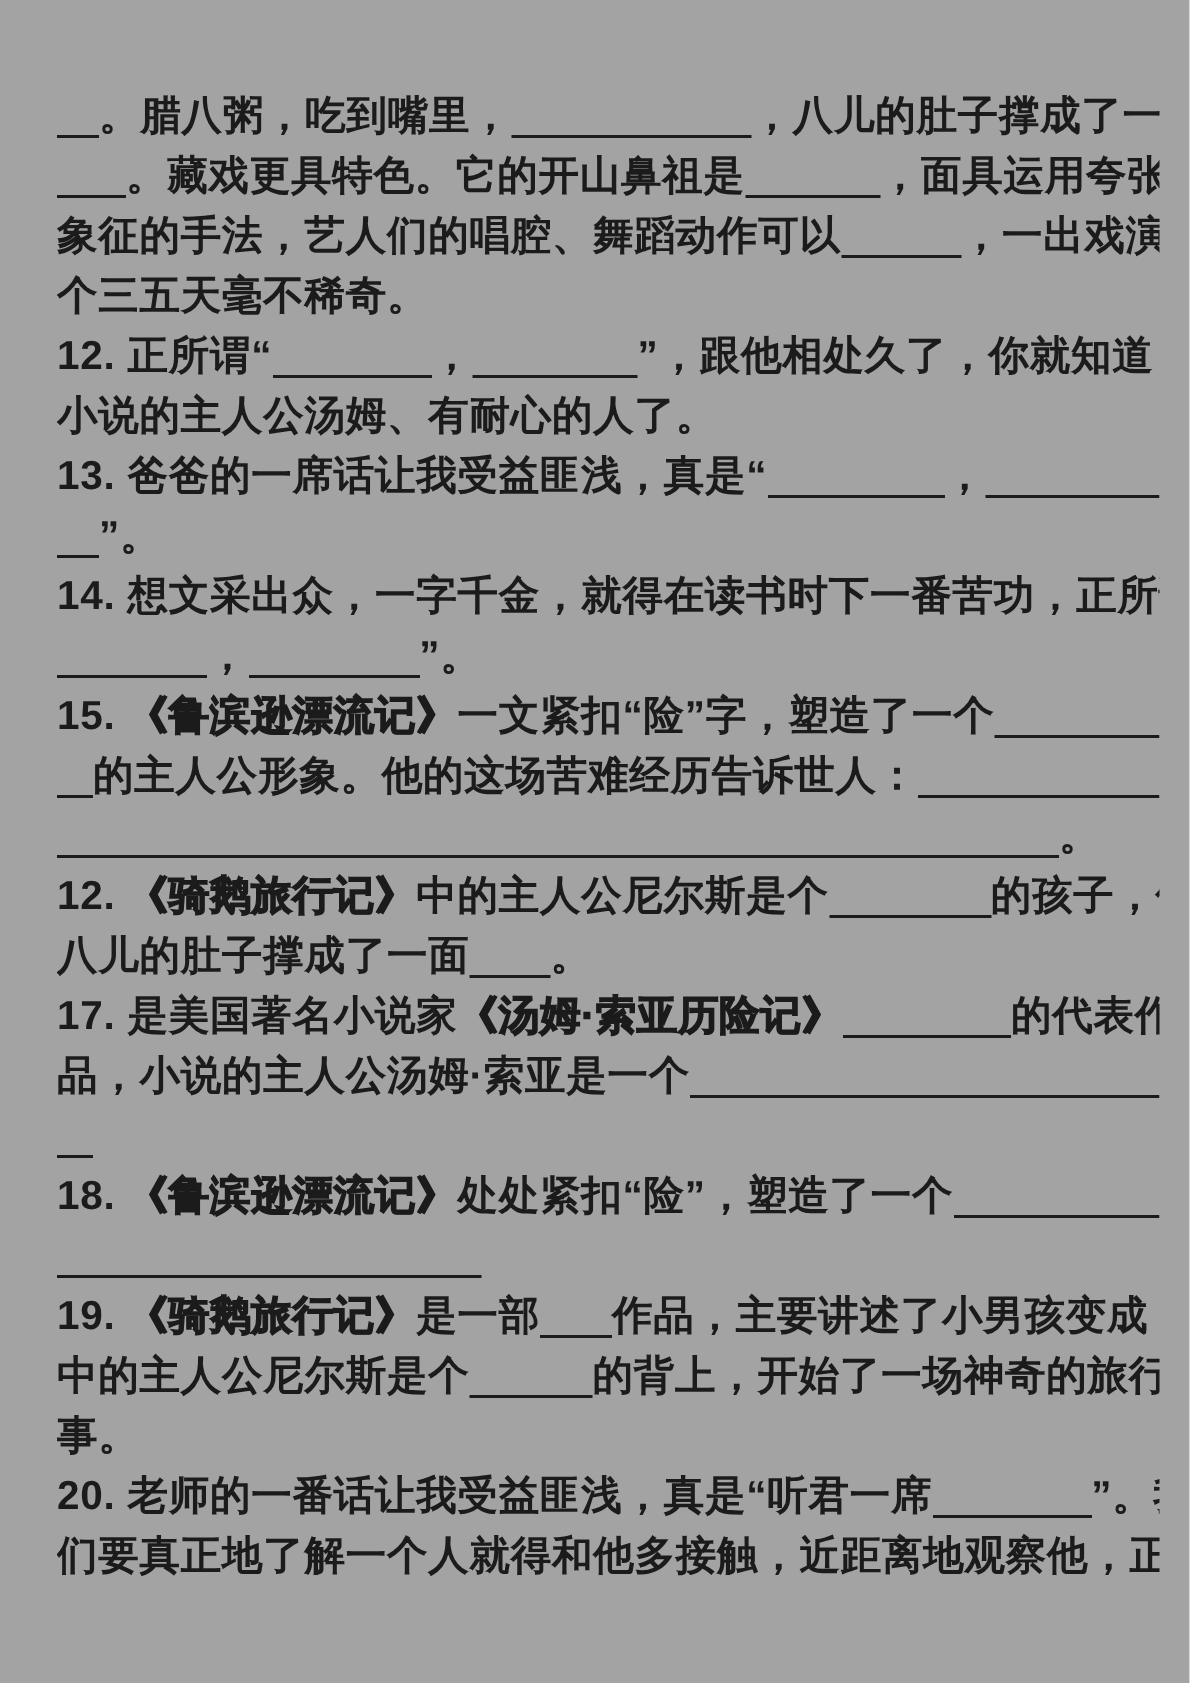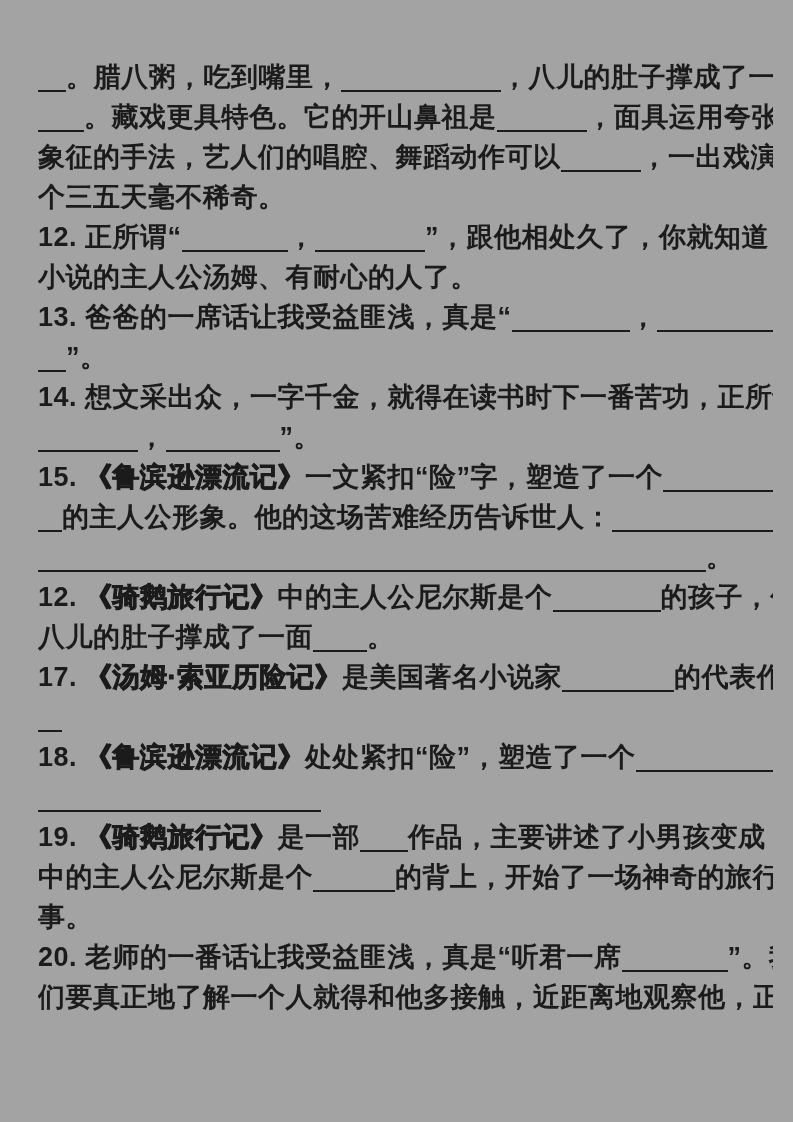--- a/index.html
+++ b/index.html
@@ -121,24 +121,28 @@
         <span class="blank" style="width: 108px;"></span>
         <span class="run">的孩子，他因</span>
       </div>
       <div class="line">
         <span class="run">八儿的肚子撑成了一面</span>
         <span class="blank" style="width: 54px;"></span>
         <span class="run">。</span>
       </div>
       <div class="line">
         <span class="run">17. </span>
+        <span class="run">是美国著名小说家</span>
         <span class="run b">《汤姆·索亚历险记》</span>
-        <span class="run">是美国著名小说家</span>
         <span class="blank" style="width: 112px;"></span>
         <span class="run">的代表作</span>
+      </div>
+      <div class="line">
+        <span class="run">品，小说的主人公汤姆·索亚是一个</span>
+        <span class="blank fill"></span>
       </div>
       <div class="line">
         <span class="blank" style="width: 24px;"></span>
       </div>
       <div class="line">
         <span class="run">18. </span>
         <span class="run b">《鲁滨逊漂流记》</span>
         <span class="run">处处紧扣“险”，塑造了一个</span>
         <span class="blank fill"></span>
       </div>

